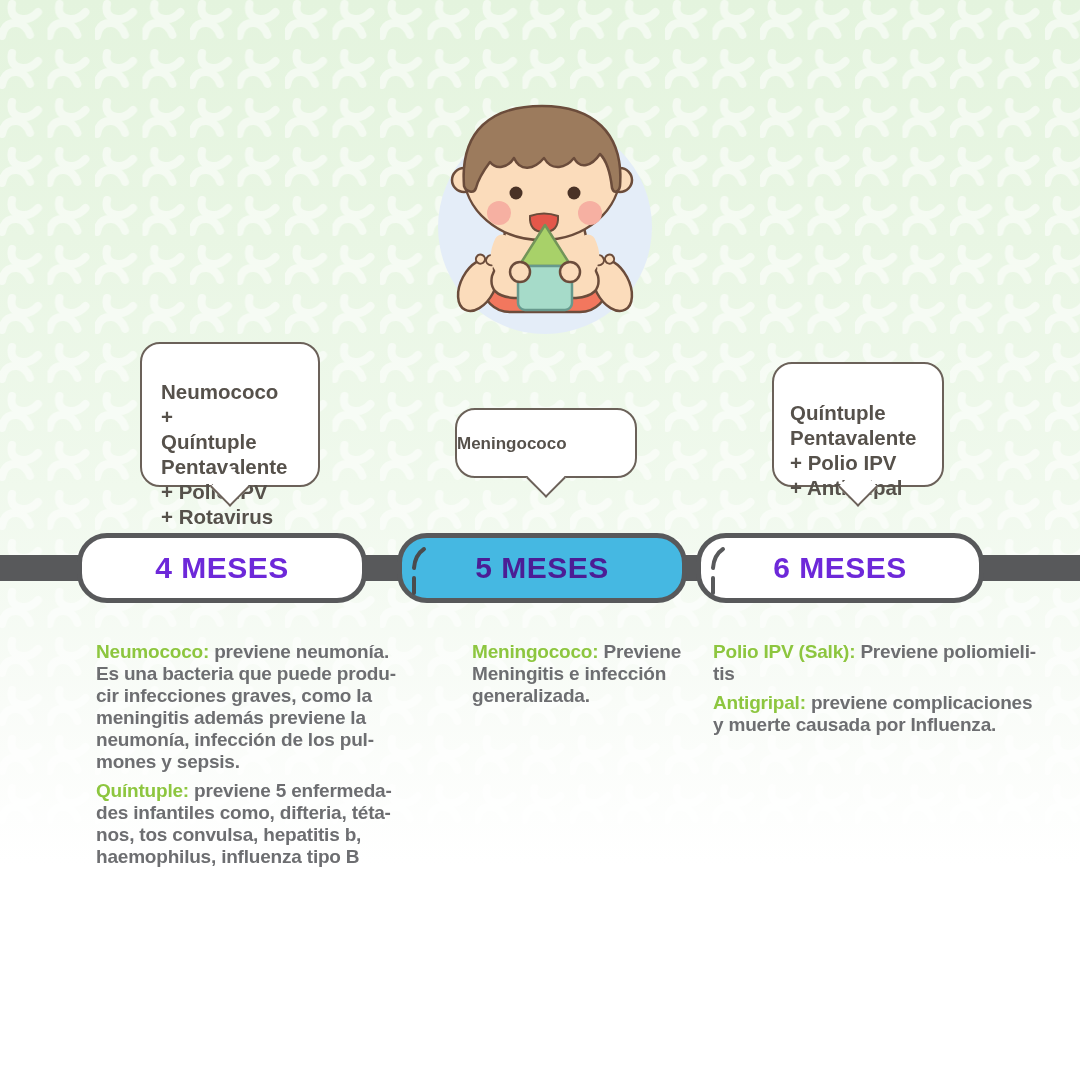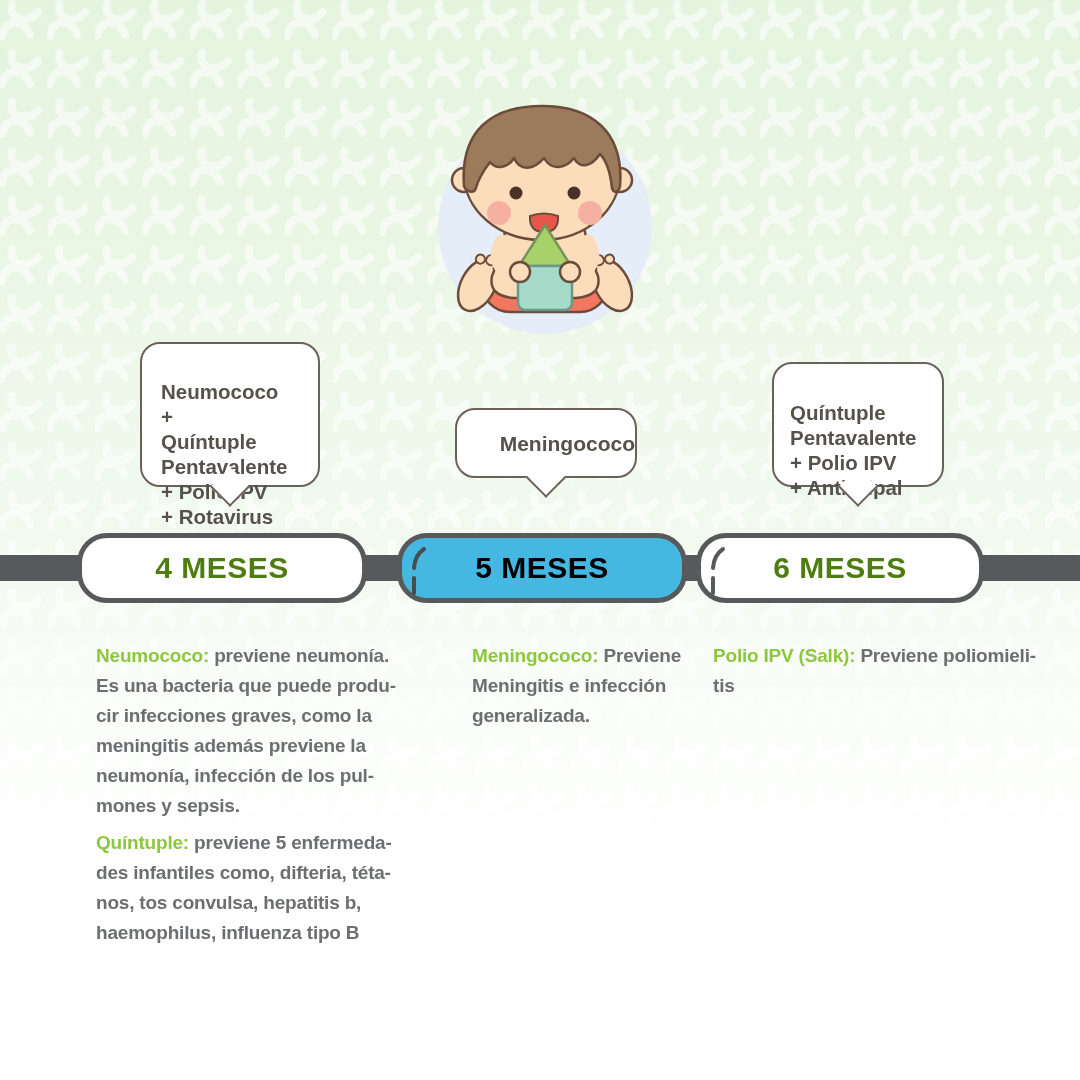--- a/index.html
+++ b/index.html
@@ -16,38 +16,38 @@
     position:absolute;background:#fff;border:2.5px solid #6B6159;border-radius:20px;
     color:#56514B;font-weight:bold;font-size:20.5px;line-height:25px;
     white-space:pre-line;box-sizing:border-box;
   }
   .bubble .tail{
     position:absolute;bottom:-16px;left:50%;width:28px;height:28px;margin-left:-14px;
     background:#fff;border-right:2.5px solid #6B6159;border-bottom:2.5px solid #6B6159;
     transform:rotate(45deg);box-sizing:border-box;
   }
   .bubble-1{left:140px;top:342px;width:180px;height:145px;padding:10px 24px 8px 19px;}
-  .bubble-2{left:455px;top:408px;width:182px;height:70px;display:flex;align-items:center;justify-content:flex-end;font-size:21px;}
+  .bubble-2{left:455px;top:408px;width:182px;height:70px;display:flex;align-items:center;justify-content:flex-start;font-size:17px;}
   .bubble-3{left:772px;top:362px;width:172px;height:125px;padding:11px 12px 8px 16px;}
 
   
   .timeline-bar{position:absolute;left:0;top:555px;width:1080px;height:26px;background:#58595B;}
   .pill{
     position:absolute;top:533px;height:70px;box-sizing:border-box;
     border:5px solid #58595B;border-radius:30px;background:#fff;
     display:flex;align-items:center;justify-content:center;
-    font-weight:bold;font-size:30px;letter-spacing:0.5px;color:#4d7c0f;
+    font-weight:bold;font-size:30px;letter-spacing:0.5px;color:#6d28d9;
   }
   .pill-1{left:77px;width:290px;}
-  .pill-2{left:397px;width:290px;background:#45B8E2;color:#000000;}
+  .pill-2{left:397px;width:290px;background:#45B8E2;color:#4c1d95;}
   .pill-3{left:696px;width:288px;}
   .pill .shine{position:absolute;left:6px;top:5px;}
 
   
-  .col{position:absolute;top:641px;color:#6D6E71;font-weight:bold;font-size:19px;line-height:30px;letter-spacing:-0.2px;}
+  .col{position:absolute;top:641px;color:#6D6E71;font-weight:bold;font-size:19px;line-height:22px;letter-spacing:-0.2px;}
   .col-1{left:96px;width:330px;}
   .col-2{left:472px;width:260px;}
   .col-3{left:713px;width:345px;}
   .col p{margin:0 0 7px 0;white-space:pre-line;}
   .kw{color:#8DC63F;}
 </style>
 </head>
 <body>
 
 <div class="canvas">
@@ -164,15 +164,17 @@
 haemophilus, influenza tipo B</span></p>
   </div>
   <div class="col col-2">
     <p><span class="kw">Meningococo:</span> <span>Previene
 Meningitis e infección
 generalizada.</span></p>
   </div>
   <div class="col col-3">
     <p><span class="kw">Polio IPV (Salk):</span> <span>Previene poliomieli-
 tis</span></p>
+    <p><span class="kw">Antigripal:</span> <span>previene complicaciones
+y muerte causada por Influenza.</span></p>
   </div>
 
 </div>
 
 </body></html>

